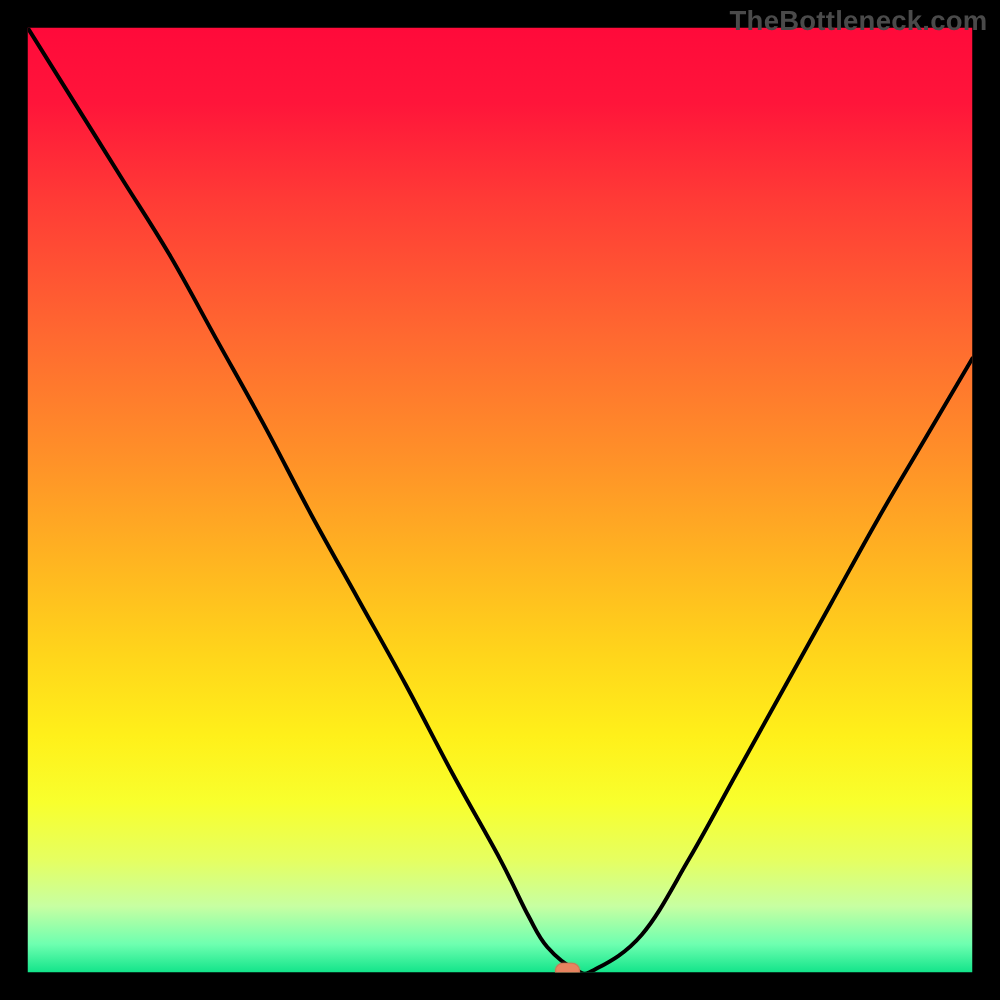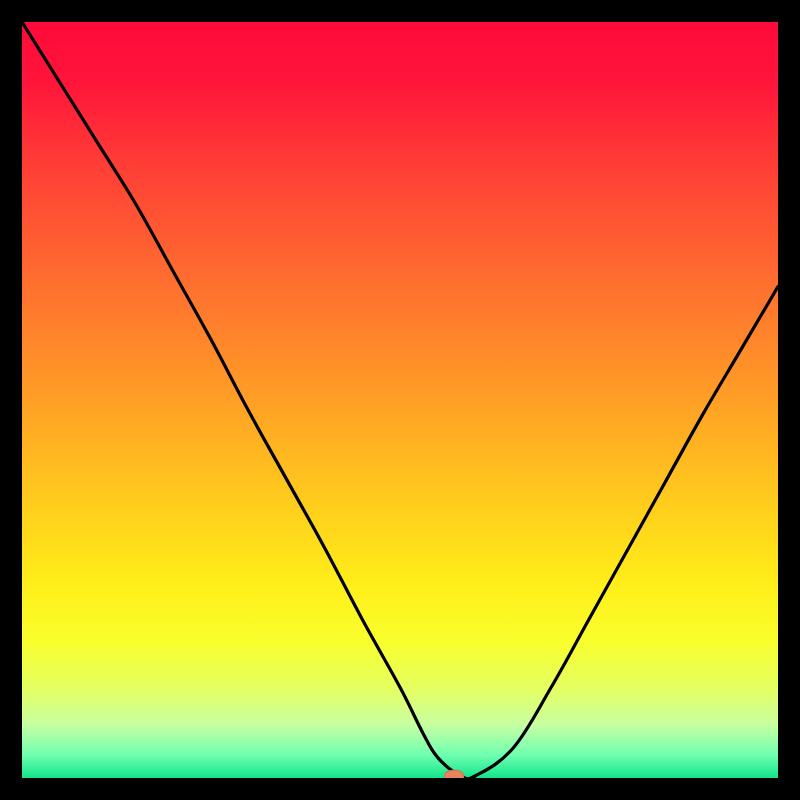--- a/index.html
+++ b/index.html
@@ -71,20 +71,21 @@
     
     background: radial-gradient(ellipse at center, #e7835f 0%, #e7835f 60%, #e7835f 100%);
     border: 1px solid rgba(0,0,0,0.1);
     box-shadow: 0 0 0 1px rgba(231,131,95,0.15);
   }
 </style>
 </head>
 <body>
 
 <div class="frame">
+  <div class="watermark">TheBottleneck.com</div>
 
   <div class="plot-area">
     <div class="gradient"></div>
 
     <svg class="curve" viewBox="0 0 756 756" preserveAspectRatio="none">
       <path id="curve-path" d="M 0 0 C 6.9300000000000015 11.088000000000005, 23.94 38.30400000000001, 37.800000000000004 60.48000000000002 C 51.66000000000001 82.65600000000003, 61.74000000000001 98.78400000000005, 75.60000000000001 120.96000000000004 C 89.46000000000001 143.13600000000002, 99.53999999999999 157.87799999999996, 113.39999999999999 181.43999999999994 C 127.25999999999999 205.00199999999992, 137.34 224.53199999999993, 151.20000000000002 249.47999999999996 C 165.06000000000003 274.428, 175.14000000000001 291.879, 189 317.52000000000004 C 202.85999999999999 343.16100000000006, 212.94 363.69900000000007, 226.79999999999998 389.34000000000003 C 240.65999999999997 414.981, 250.73999999999995 432.43199999999996, 264.59999999999997 457.38 C 278.46 482.32800000000003, 288.54 499.77900000000005, 302.40000000000003 525.4200000000001 C 316.26000000000005 551.061, 326.34 571.599, 340.2 597.24 C 354.06 622.881, 366.912 644.49, 378 665.28 C 389.088 686.0699999999999, 393.75 697.7502, 400.68 710.64 C 407.61 723.5298, 408.87 727.6877999999999, 415.8 735.588 C 422.73 743.4882, 431.54999999999995 750.4055999999999, 438.47999999999996 753.732 C 445.40999999999997 757.0584, 443.89799999999997 758.8602, 453.59999999999997 753.732 C 463.30199999999996 748.6038, 477.54 741.9762, 491.40000000000003 725.76 C 505.26000000000005 709.5438, 515.3399999999999 688.842, 529.1999999999999 665.28 C 543.06 641.718, 553.14 622.188, 567 597.24 C 580.86 572.292, 590.94 554.148, 604.8000000000001 529.2 C 618.6600000000001 504.252, 628.74 486.108, 642.6 461.15999999999997 C 656.46 436.21199999999993, 666.54 417.375, 680.4 393.12 C 694.26 368.865, 704.3399999999999 352.422, 718.1999999999999 328.86 C 732.06 305.298, 749.0699999999999 276.381, 756 264.59999999999997" fill="none" stroke="#000" stroke-width="3.2" stroke-linejoin="round" stroke-linecap="round"></path>
     </svg>
 
     <div class="marker" id="marker" style="left: 421.92px; top: 748px; background: rgb(231, 131, 95);"></div>
   </div>

